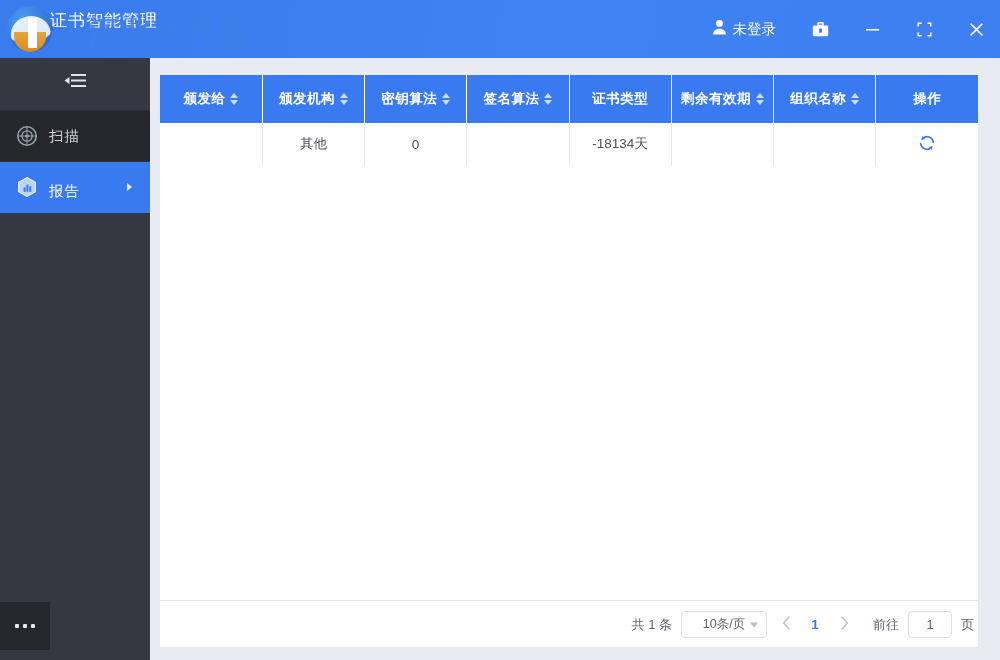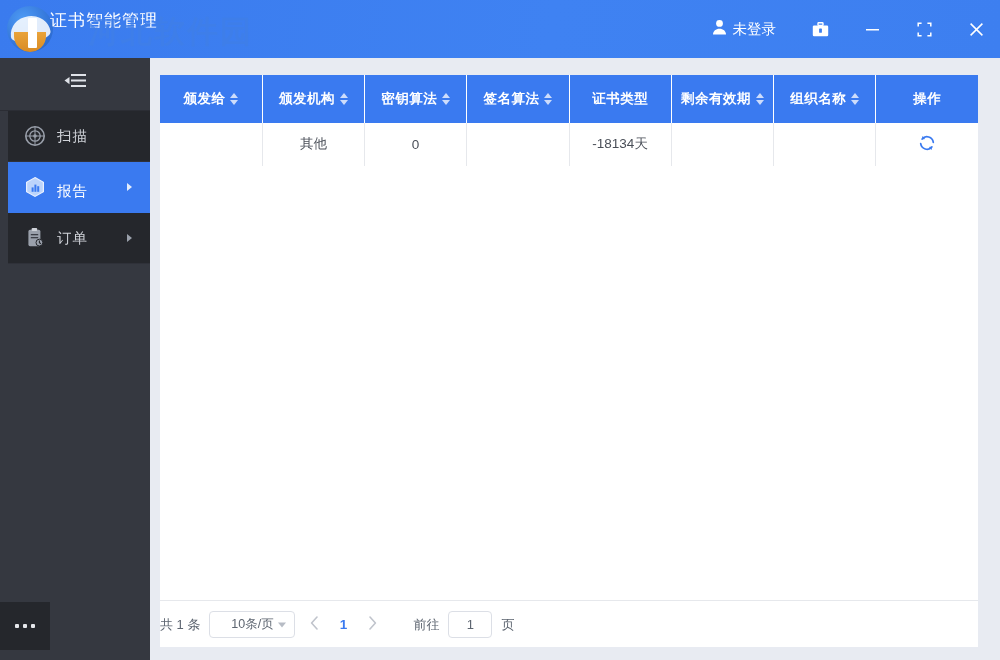--- a/index.html
+++ b/index.html
@@ -72,21 +72,21 @@
 
   
   .sidebar {
     position: absolute; left: 0; top: 58px; width: 150px; height: 602px;
     background: #353840;
   }
   .side-head {
     height: 52px; background: #353840;
     display: flex; align-items: center; justify-content: center; cursor: pointer;
   }
-  .menu-list { border-top: 1px solid #2b2d34; padding-left: 8px; }
+  .menu-list { border-top: 1px solid #2b2d34; }
   .menu-item {
     position: relative; height: 51px; background: #25272C;
     display: flex; align-items: center; padding-left: 12px;
     border-bottom: 1px solid #2f3139; cursor: pointer;
   }
   .menu-item.active { background: #3a7af0; border-bottom-color:#3a7af0; }
   .menu-item .mi-icon { width: 30px; display: flex; align-items: center; justify-content: center; }
   .menu-item .mi-label {
     color: #cfd2d8; font-size: 14.5px; margin-left: 7px; letter-spacing: 1px;
   }
@@ -134,37 +134,37 @@
   table.grid td:last-child { border-right: none; }
   .refresh-btn { display:inline-flex; align-items:center; justify-content:center; cursor:pointer; }
 
   .table-body-fill {
     position: absolute; left: 0; right: 0; top: 91px; bottom: 46px;
     background: #ffffff; border-bottom: 1px solid #e6e8ec;
   }
 
   .pager {
     position: absolute; left: 0; right: 0; bottom: 0; height: 45px;
-    display: flex; align-items: center; justify-content: flex-start;
-    gap: 9px; padding-right: 12px; font-size: 13px; color: #5d6570;
+    display: flex; align-items: center; justify-content: flex-end;
+    gap: 9px; padding-right: 4px; font-size: 13px; color: #5d6570;
   }
   .pg-total { white-space: nowrap; }
   .pg-select {
     position: relative; width: 86px; height: 27px; border: 1px solid #dcdfe6;
     border-radius: 4px; display: flex; align-items: center; justify-content: center;
     font-size: 12.5px; color: #5d6570; cursor: pointer; background:#fff;
   }
   .pg-select .caret {
     position: absolute; right: 8px; top: 50%; transform: translateY(-50%);
     width: 0; height: 0; border-left: 4px solid transparent; border-right: 4px solid transparent;
     border-top: 5px solid #b7bcc5;
   }
   .pg-arrow { width: 20px; height: 24px; display:flex; align-items:center; justify-content:center; cursor:pointer; color:#c0c4cc; }
   .pg-num { min-width: 20px; text-align: center; color: #3a7af0; font-weight: bold; font-size: 13.5px; cursor: pointer; }
-  .pg-goto { white-space: nowrap; margin-left: 22px; }
+  .pg-goto { white-space: nowrap; margin-left: 10px; }
   .pg-input {
     width: 44px; height: 27px; border: 1px solid #dcdfe6; border-radius: 4px;
     text-align: center; font-size: 13px; color: #5d6570; background: #fff;
     font-family: inherit;
   }
   .pg-unit { white-space: nowrap; }
 
   .wm-right {
     position: absolute; right: 6px; top: 10px; z-index: 2;
     font-size: 30px; font-weight: bold; color: #e3e7ef; opacity: .9;
@@ -260,34 +260,20 @@
             <path d="M11 1.6 L19.4 6.3 V15.7 L11 20.4 L2.6 15.7 V6.3 Z" fill="#bcd4fb" stroke="#e8f0ff" stroke-width="1.2"></path>
             <rect x="7.6" y="11.4" width="2" height="4.4" fill="#3a7af0"></rect>
             <rect x="10.4" y="8.6" width="2" height="7.2" fill="#3a7af0"></rect>
             <rect x="13.2" y="10.2" width="2" height="5.6" fill="#3a7af0"></rect>
           </svg>
         </span>
         <span class="mi-label">报告</span>
         <span class="mi-arrow"></span>
       </div>
 
-      <div class="menu-item">
-        <span class="mi-icon">
-          <svg width="22" height="22" viewBox="0 0 22 22">
-            <rect x="4.4" y="2.8" width="12" height="16.4" rx="1.6" fill="#9aa0ab"></rect>
-            <rect x="7.6" y="1" width="5.6" height="3" rx="1" fill="#cfd2d8"></rect>
-            <rect x="6.8" y="7" width="7.4" height="1.3" fill="#3c3f47"></rect>
-            <rect x="6.8" y="10" width="7.4" height="1.3" fill="#3c3f47"></rect>
-            <circle cx="15.4" cy="15.6" r="3.4" fill="#9aa0ab" stroke="#25272C" stroke-width="1"></circle>
-            <path d="M15.4 13.6v2.2l1.5 1" stroke="#25272C" stroke-width="1.1" fill="none"></path>
-          </svg>
-        </span>
-        <span class="mi-label">订单</span>
-        <span class="mi-arrow"></span>
-      </div>
     </div>
 
     <div class="side-more">
       <span class="dots">
           <i></i>
           <i></i>
           <i></i>
         </span>
     </div>
   </div>

